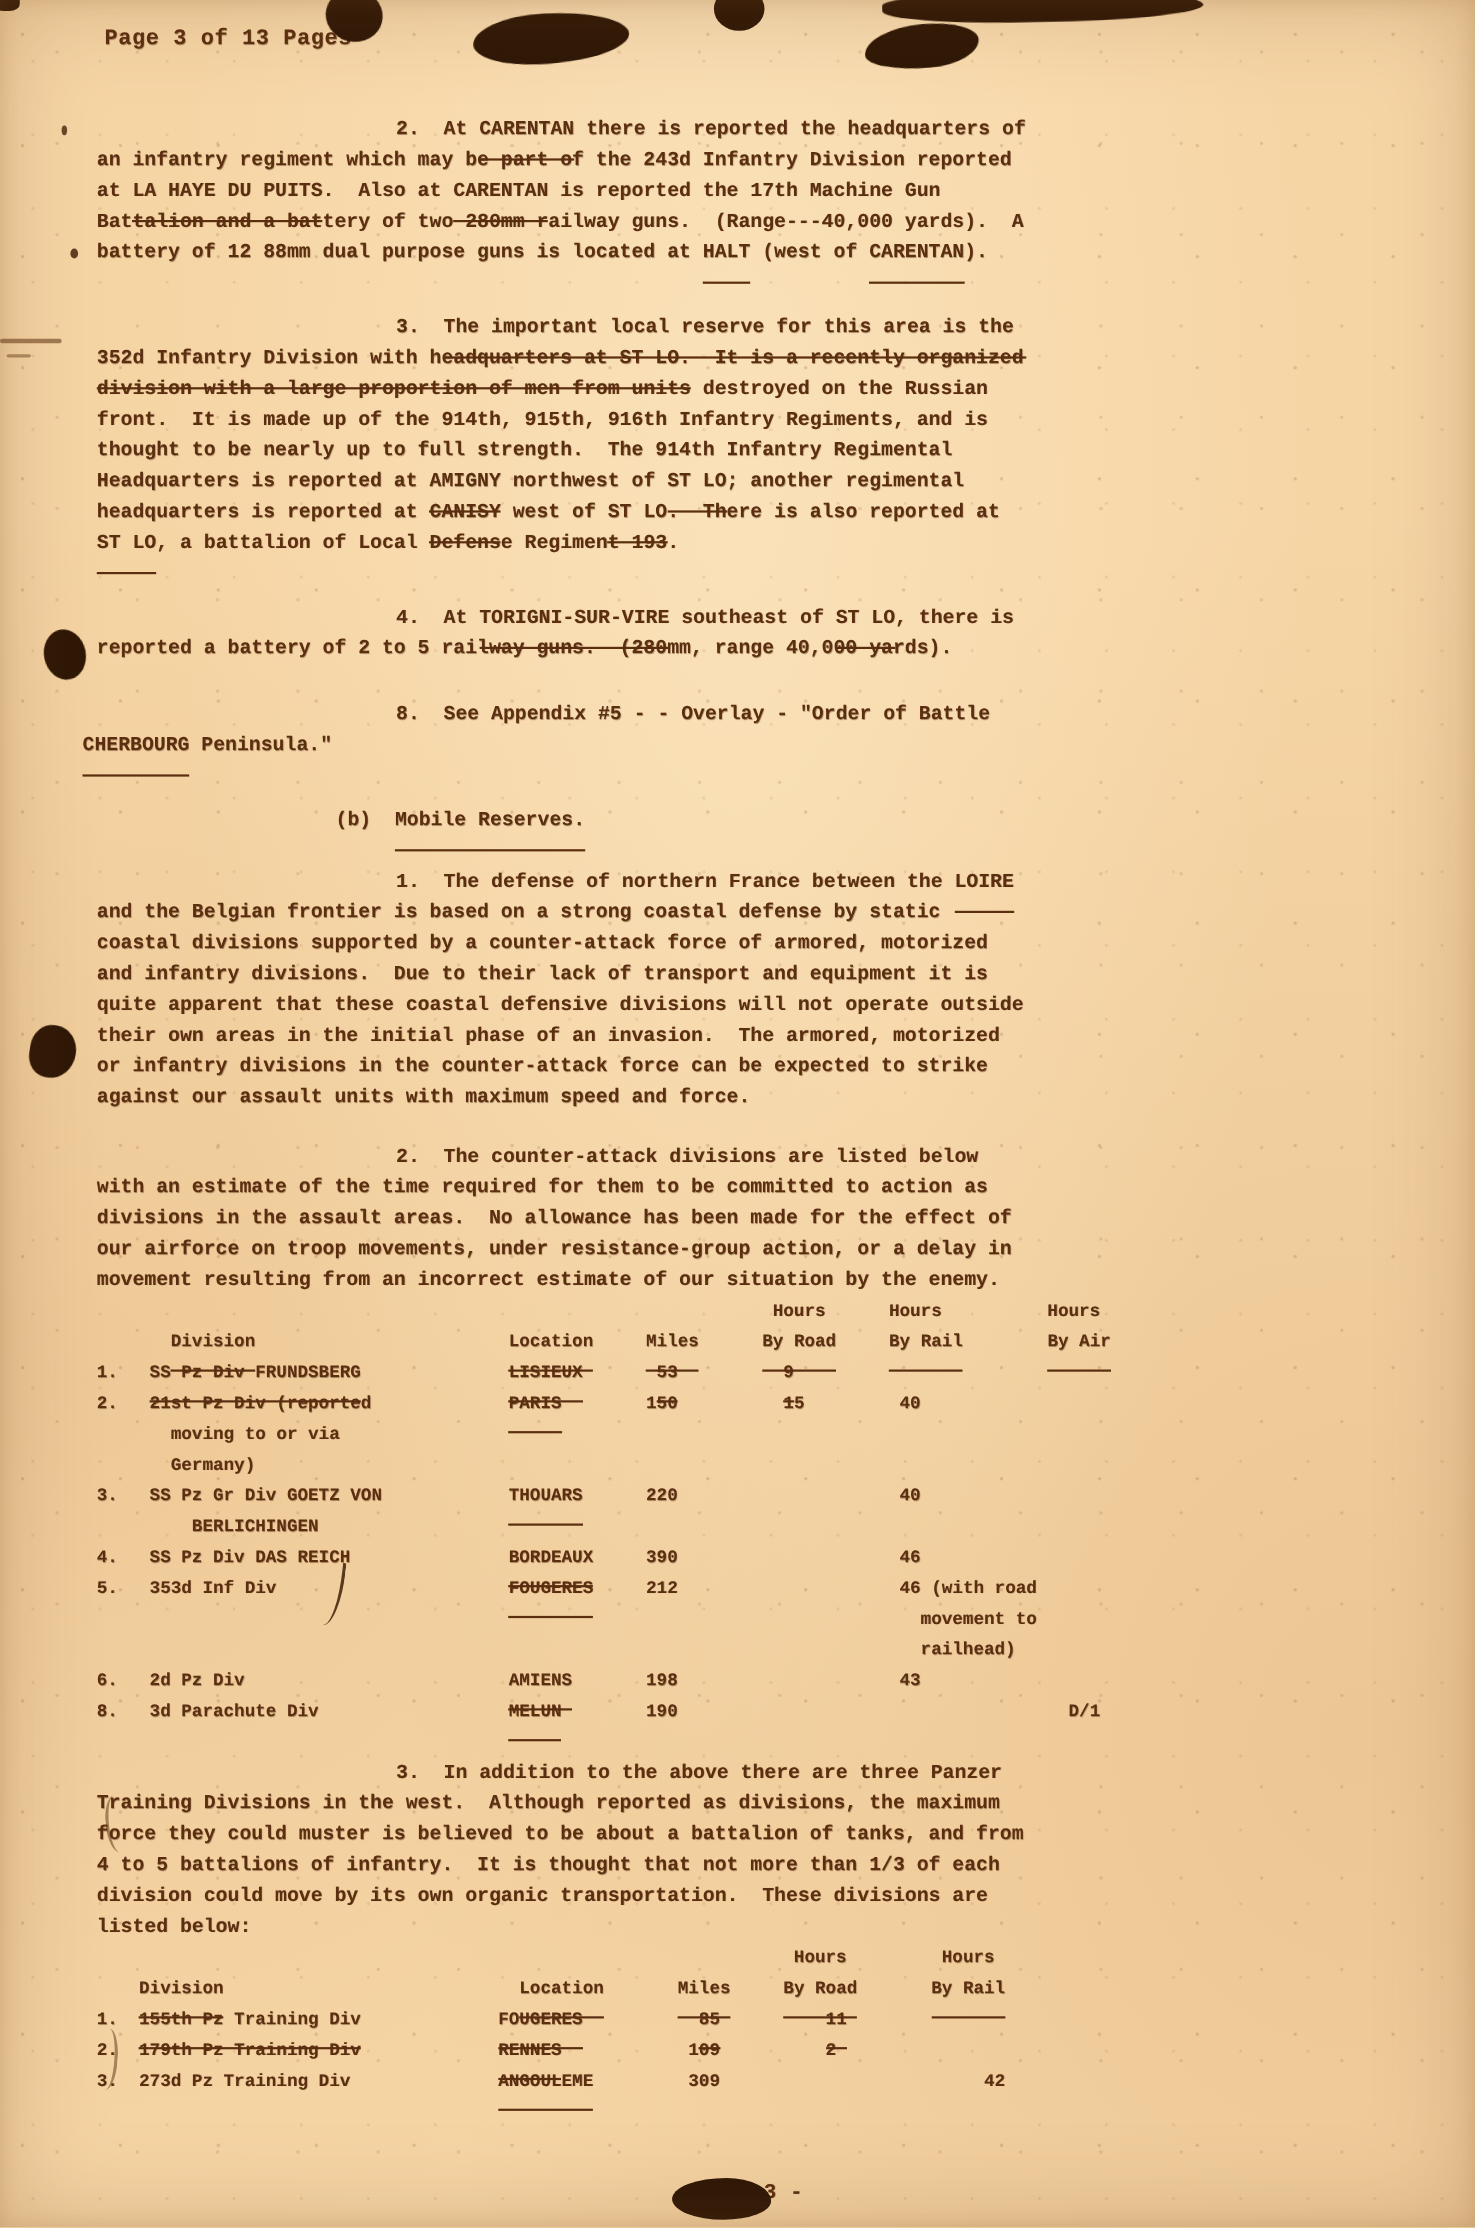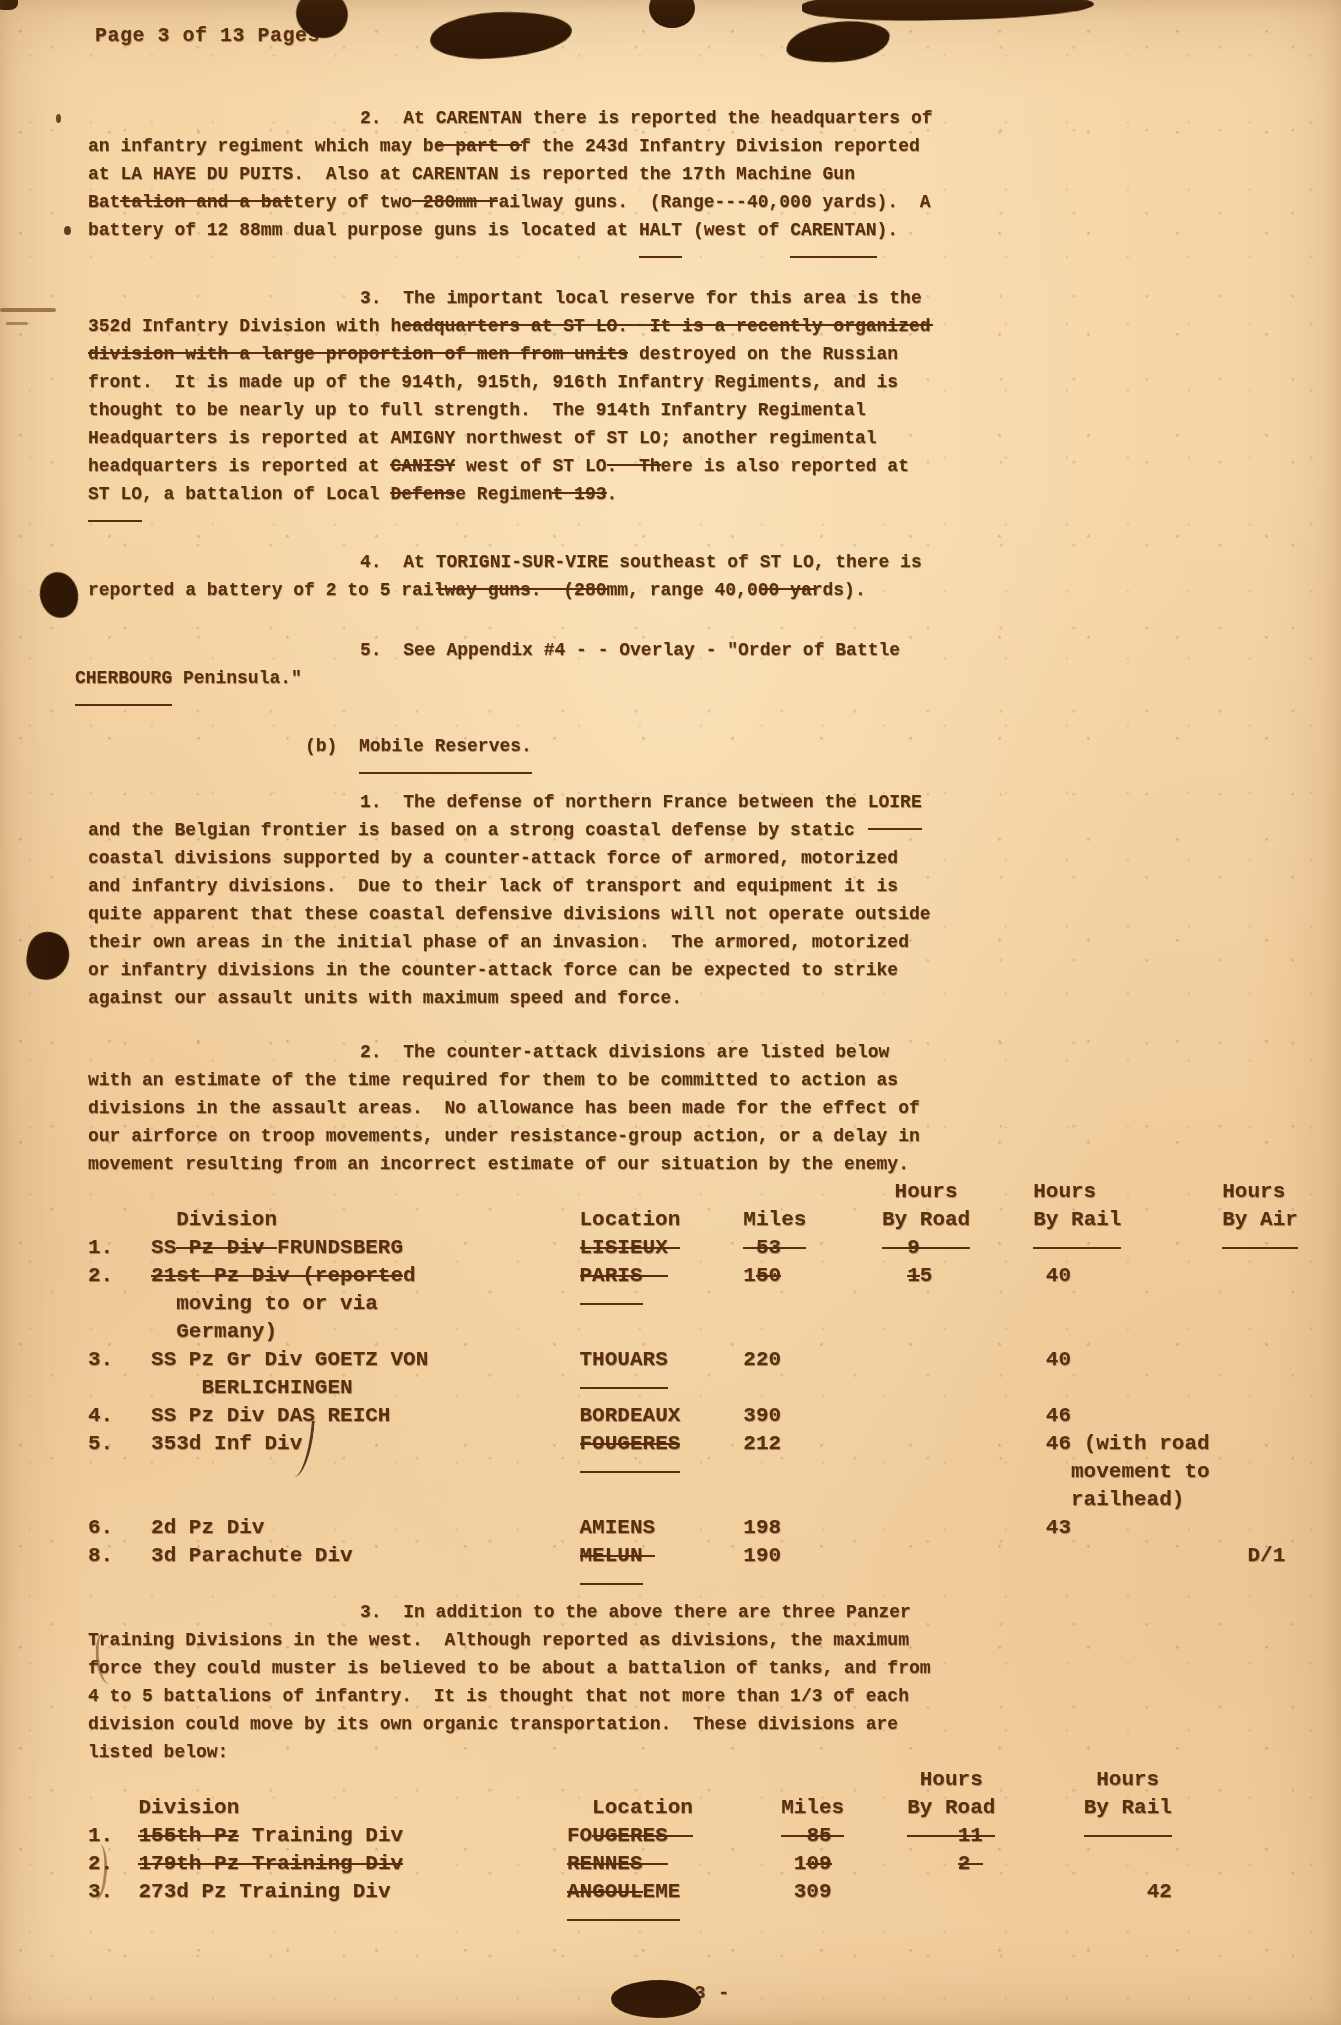--- a/index.html
+++ b/index.html
@@ -34,21 +34,21 @@
   .indent { text-indent:272px; }
   .outdent { margin-left:-13px; text-indent:285px; }
   .heading-b { margin-left:217px; width:auto; }
 
   .mt6{margin-top:6px} .mt18{margin-top:18px} .mt26{margin-top:26px}
   .mt28{margin-top:28px} .mt30{margin-top:40px} .mt32{margin-top:32px}
 
   .u { border-bottom:2px solid currentColor; padding-bottom:16px; }
 
   .tbl { margin:0; }
-  .tline { white-space:pre; font-size:21px; line-height:28px; height:28px; }
+  .tline { white-space:pre; font-size:16px; line-height:28px; height:28px; }
 
   .footer { position:absolute; top:1982px; left:0; width:1341px; text-align:center;
             font-size:19px; z-index:3; letter-spacing:.5px;
             text-shadow:.5px .6px .7px rgba(70,35,10,.45); }
 
   .stain { position:absolute; z-index:6; background: var(--stain,#2e1706);
            filter:blur(.6px); pointer-events:none; }
   .mark  { position:absolute; z-index:6; background:transparent; pointer-events:none; }
 </style>
 </head>
@@ -59,21 +59,21 @@
   <div class="doc">
 
     <div class="page-label">Page 3 of 13 Pages</div>
 
     <p class="para indent"><span>2.  At </span><span class="u">CARENTAN</span><span> there is reported the headquarters of an infantry regiment which may be part of the 243d Infantry Division reported at </span><span class="u">LA HAYE DU PUITS</span><span>.  Also at </span><span class="u">CARENTAN</span><span> is reported the 17th Machine Gun Battalion and a battery of two 280mm railway guns.  (Range---40,000 yards).  A battery of 12 88mm dual purpose guns is located at </span><span class="u">HALT</span><span> (west of </span><span class="u">CARENTAN</span><span>).</span></p>
 
     <p class="para indent mt30"><span>3.  </span><span class="u">The important local reserve for this area is the 352d Infantry Division with headquarters at ST LO.</span><span>  It is a recently organized division with a large proportion of men from units destroyed on the Russian front.  It is made up of the 914th, 915th, 916th Infantry Regiments, and is thought to be nearly up to full strength.  The 914th Infantry Regimental Headquarters is reported at </span><span class="u">AMIGNY</span><span> northwest of </span><span class="u">ST LO</span><span>; another regimental headquarters is reported at </span><span class="u">CANISY</span><span> west of </span><span class="u">ST LO</span><span>.  There is also reported at </span><span class="u">ST LO</span><span>, a battalion of Local Defense Regiment 193.</span></p>
 
     <p class="para indent mt30"><span>4.  At </span><span class="u">TORIGNI-SUR-VIRE</span><span> southeast of </span><span class="u">ST LO</span><span>, there is reported a battery of 2 to 5 railway guns.  (280mm, range 40,000 yards).</span></p>
 
-    <p class="para outdent mt32"><span>5.  See Appendix #4 - - Overlay - "Order of Battle </span><span class="u">CHERBOURG</span><span> Peninsula."</span></p>
+    <p class="para outdent mt32"><span>8.  See Appendix #5 - - Overlay - "Order of Battle </span><span class="u">CHERBOURG</span><span> Peninsula."</span></p>
 
     <p class="para heading-b mt30"><span>(b)  </span><span class="u">Mobile Reserves.</span></p>
 
     <p class="para indent mt28"><span>1.  The defense of northern France between the </span><span class="u">LOIRE</span><span> and the Belgian frontier is based on a strong coastal defense by static coastal divisions supported by a counter-attack force of armored, motorized and infantry divisions.  Due to their lack of transport and equipment it is quite apparent that these coastal defensive divisions will not operate outside their own areas in the initial phase of an invasion.  The armored, motorized or infantry divisions in the counter-attack force can be expected to strike against our assault units with maximum speed and force.</span></p>
 
     <p class="para indent mt26"><span>2.  The counter-attack divisions are listed below with an estimate of the time required for them to be committed to action as divisions in the assault areas.  No allowance has been made for the effect of our airforce on troop movements, under resistance-group action, or a delay in movement resulting from an incorrect estimate of our situation by the enemy.</span></p>
 
     <div class="tbl mt6">
       <div class="tline"><span>                                                                </span><span>Hours</span><span>      </span><span>Hours</span><span>          </span><span>Hours</span></div>
       <div class="tline"><span>       </span><span class="u">Division</span><span>                        </span><span class="u">Location</span><span>     </span><span class="u">Miles</span><span>      </span><span class="u">By Road</span><span>     </span><span class="u">By Rail</span><span>        </span><span class="u">By Air</span></div>

